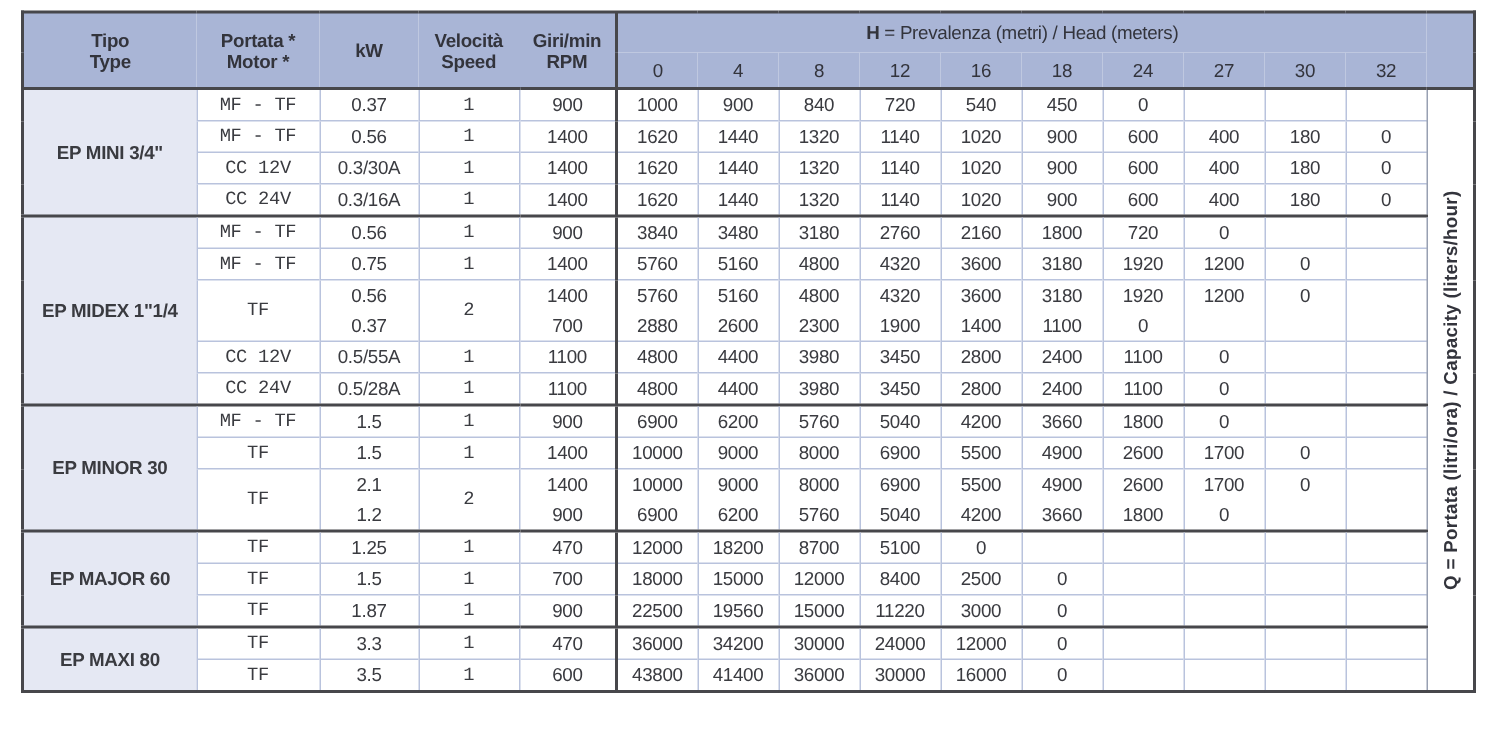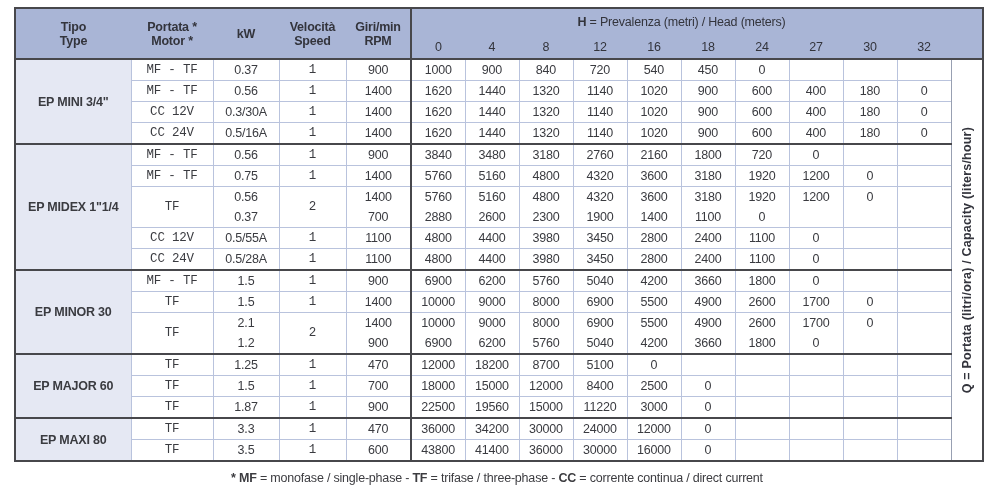--- a/index.html
+++ b/index.html
@@ -229,21 +229,21 @@
           <td class="bl">
             <div class="line">180</div>
           </td>
           <td class="bl">
             <div class="line">0</div>
           </td>
         </tr>
         <tr class="row-sep">
           <td class="c bl">CC 24V</td>
           <td class="bl">
-            <div class="line">0.5/16A</div>
+            <div class="line">0.3/16A</div>
           </td>
           <td class="c bl">1</td>
           <td class="bl">
             <div class="line">1400</div>
           </td>
           <td class="bl-dark">
             <div class="line">1620</div>
           </td>
           <td class="bl">
             <div class="line">1440</div>
@@ -816,14 +816,13 @@
           </td>
           <td class="bl">
             <div class="line"></div>
           </td>
           <td class="bl">
             <div class="line"></div>
           </td>
         </tr>
       </tbody>
   </table>
-  <div class="footnote" id="footnote"><span class="fb">* MF</span><span> = monofase / single-phase - </span><span class="fb">TF</span><span> = trifase / three-phase - </span><span class="fb">CC</span><span> = corrente continua / direct current</span></div>
 </div>
 
 </body></html>

